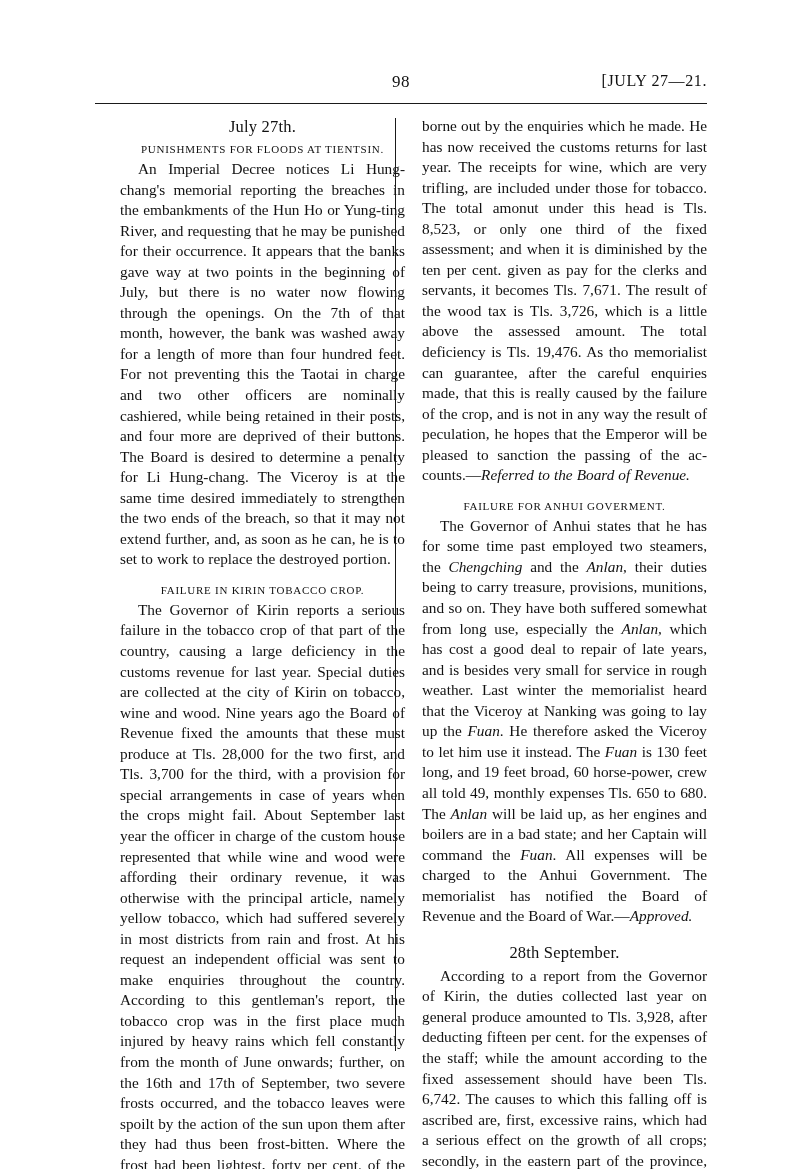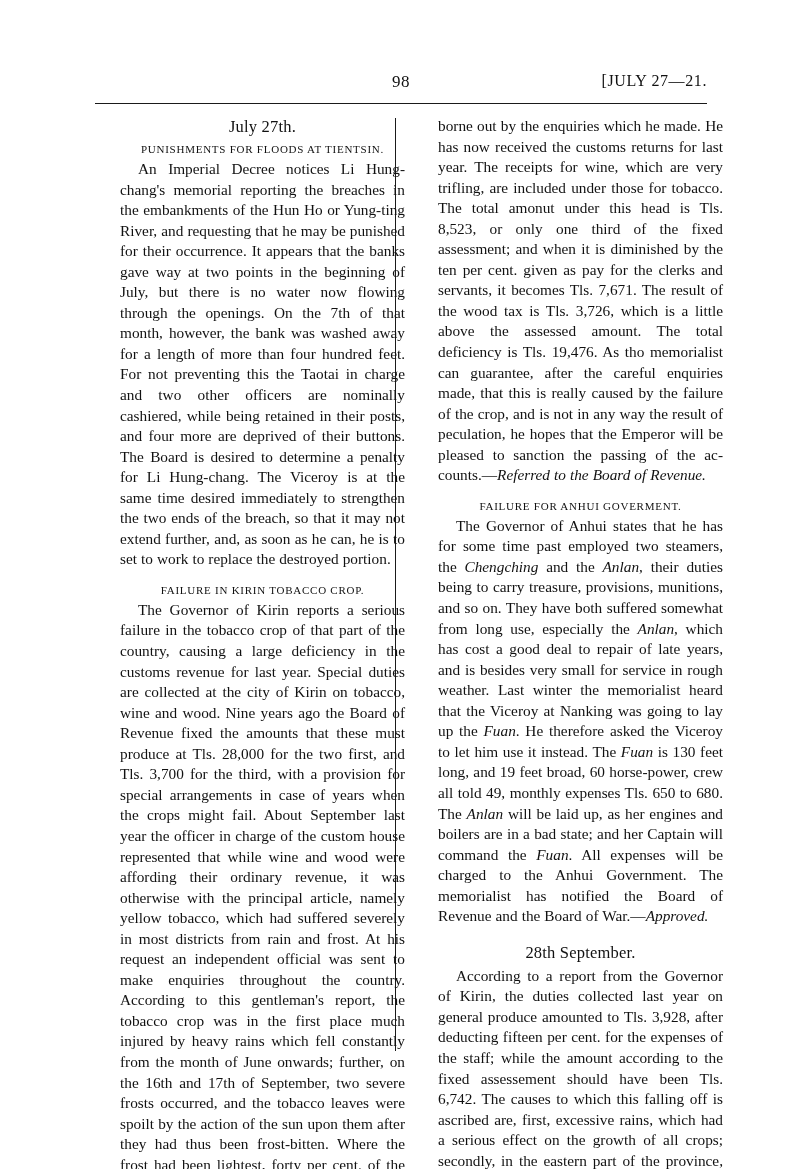--- a/index.html
+++ b/index.html
@@ -69,21 +69,21 @@
     width: 612px;
     height: 935px;
   }
   .col {
     position: absolute;
     top: 0;
     width: 285px;
     height: 935px;
   }
   .col-left  { left: 12px; margin-left: 13px; }
-  .col-right { left: 327px; margin-left: 16px; }
+  .col-right { left: 327px; }
 
   .col-rule {
     position: absolute;
     left: 300px;
     top: 2px;
     width: 0;
     height: 933px;
     border-left: 1.3px solid #1a1a1a;
   }
 

